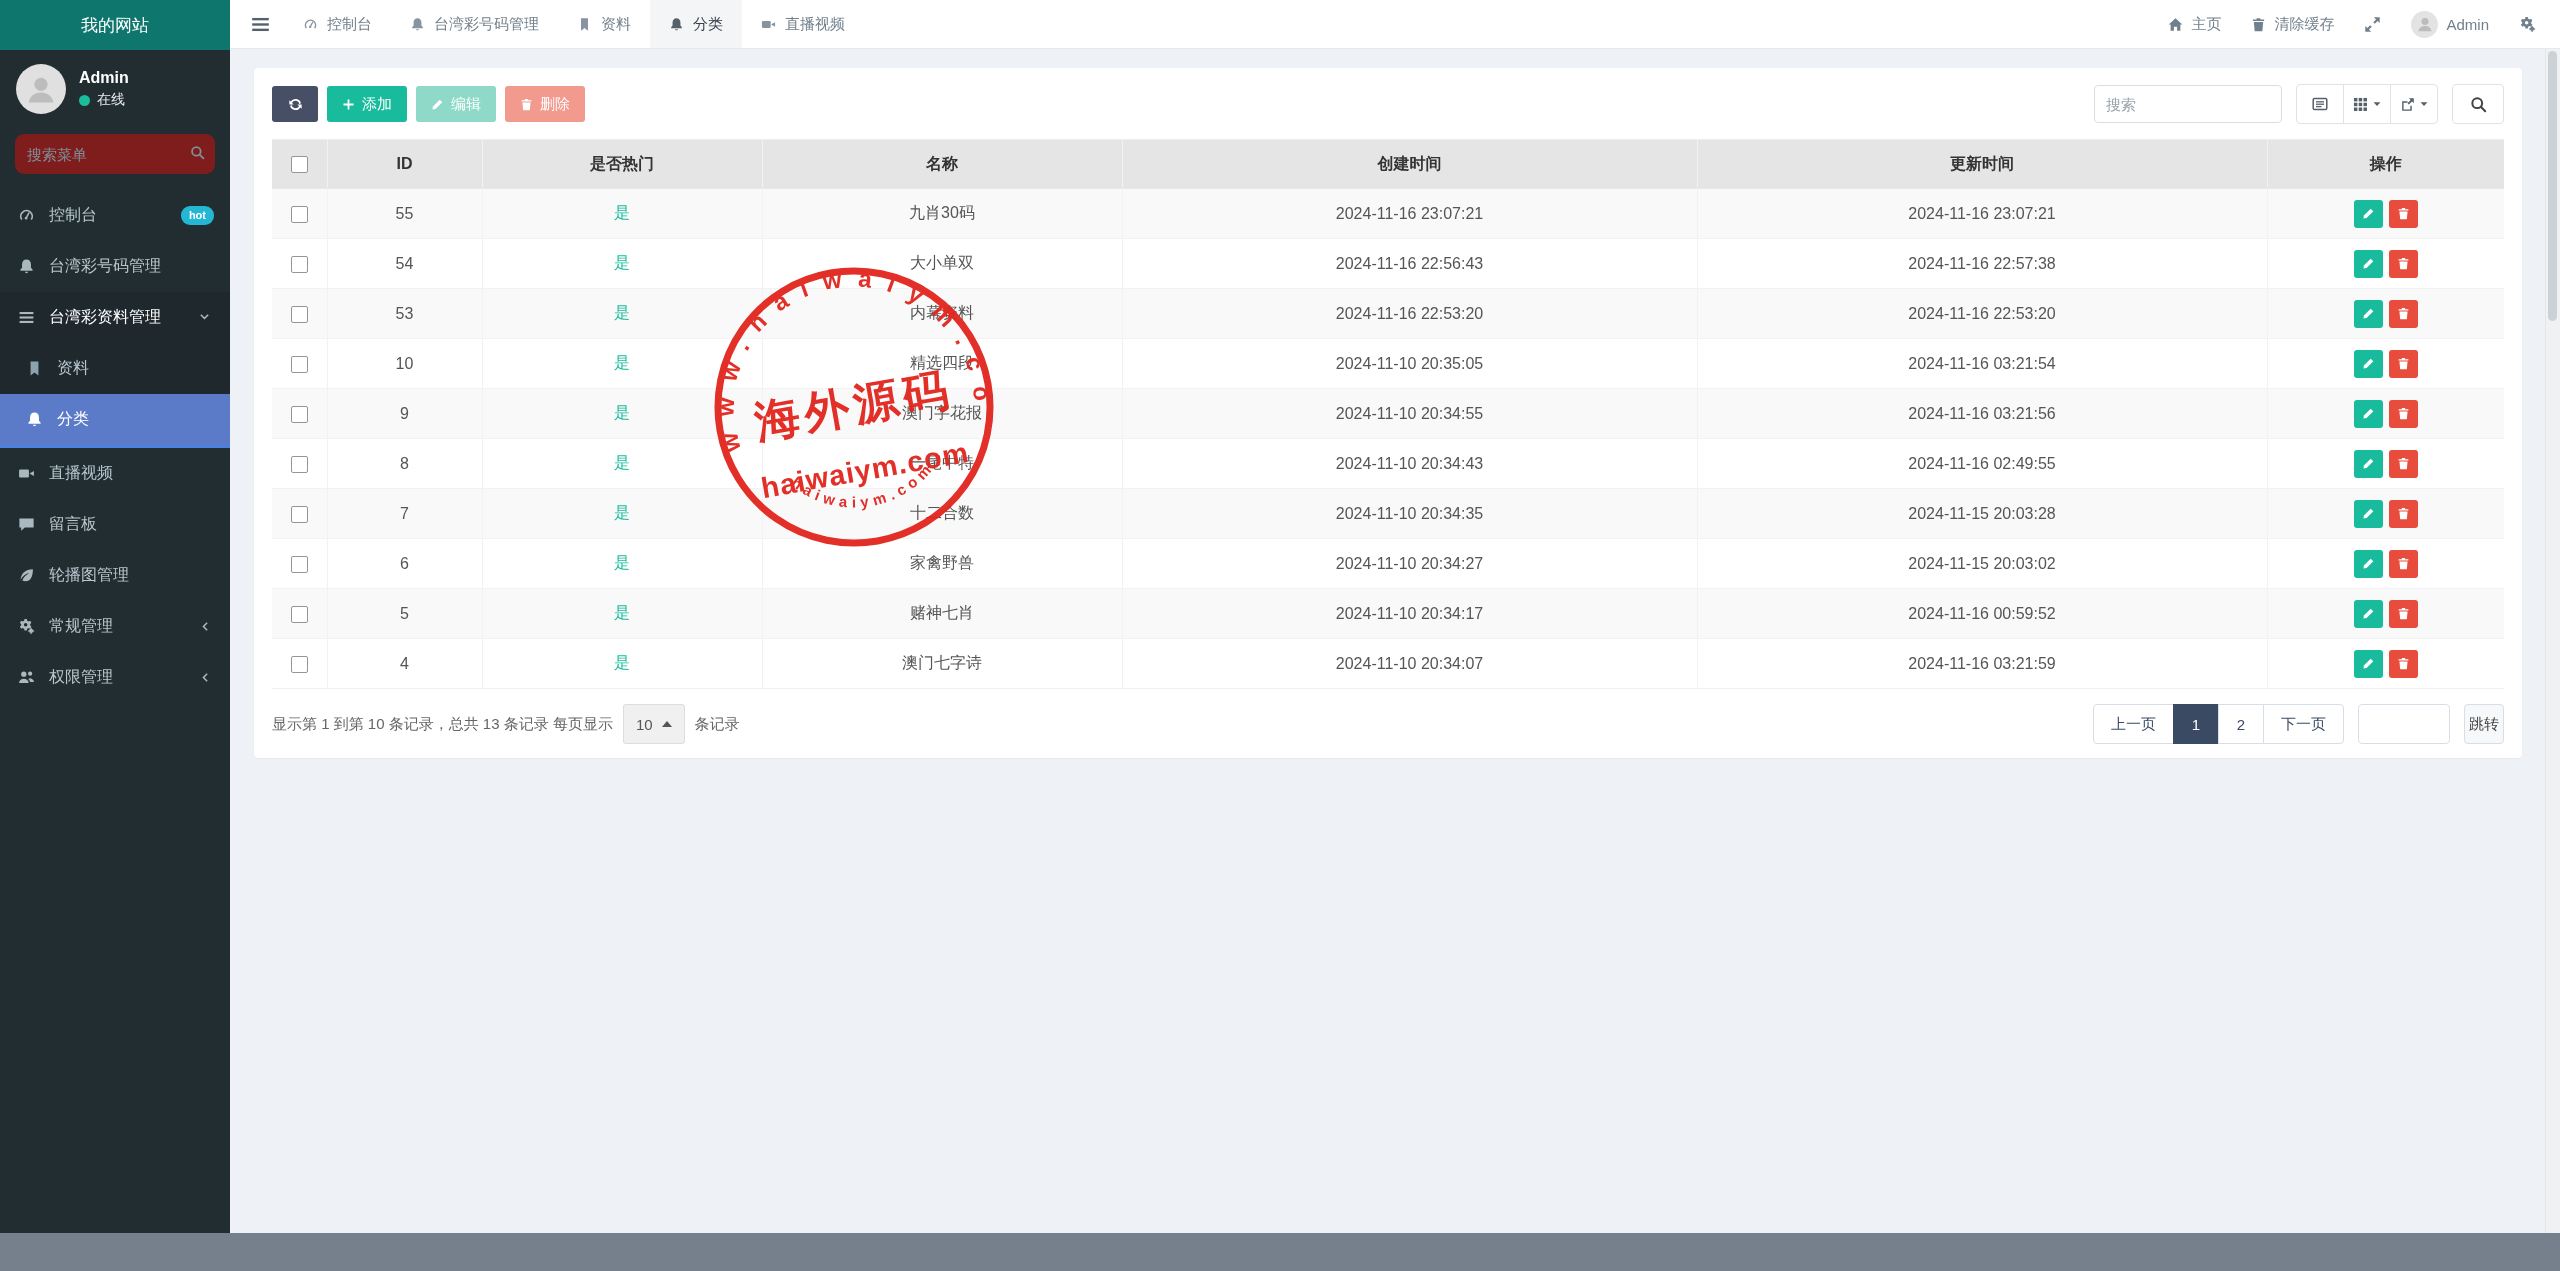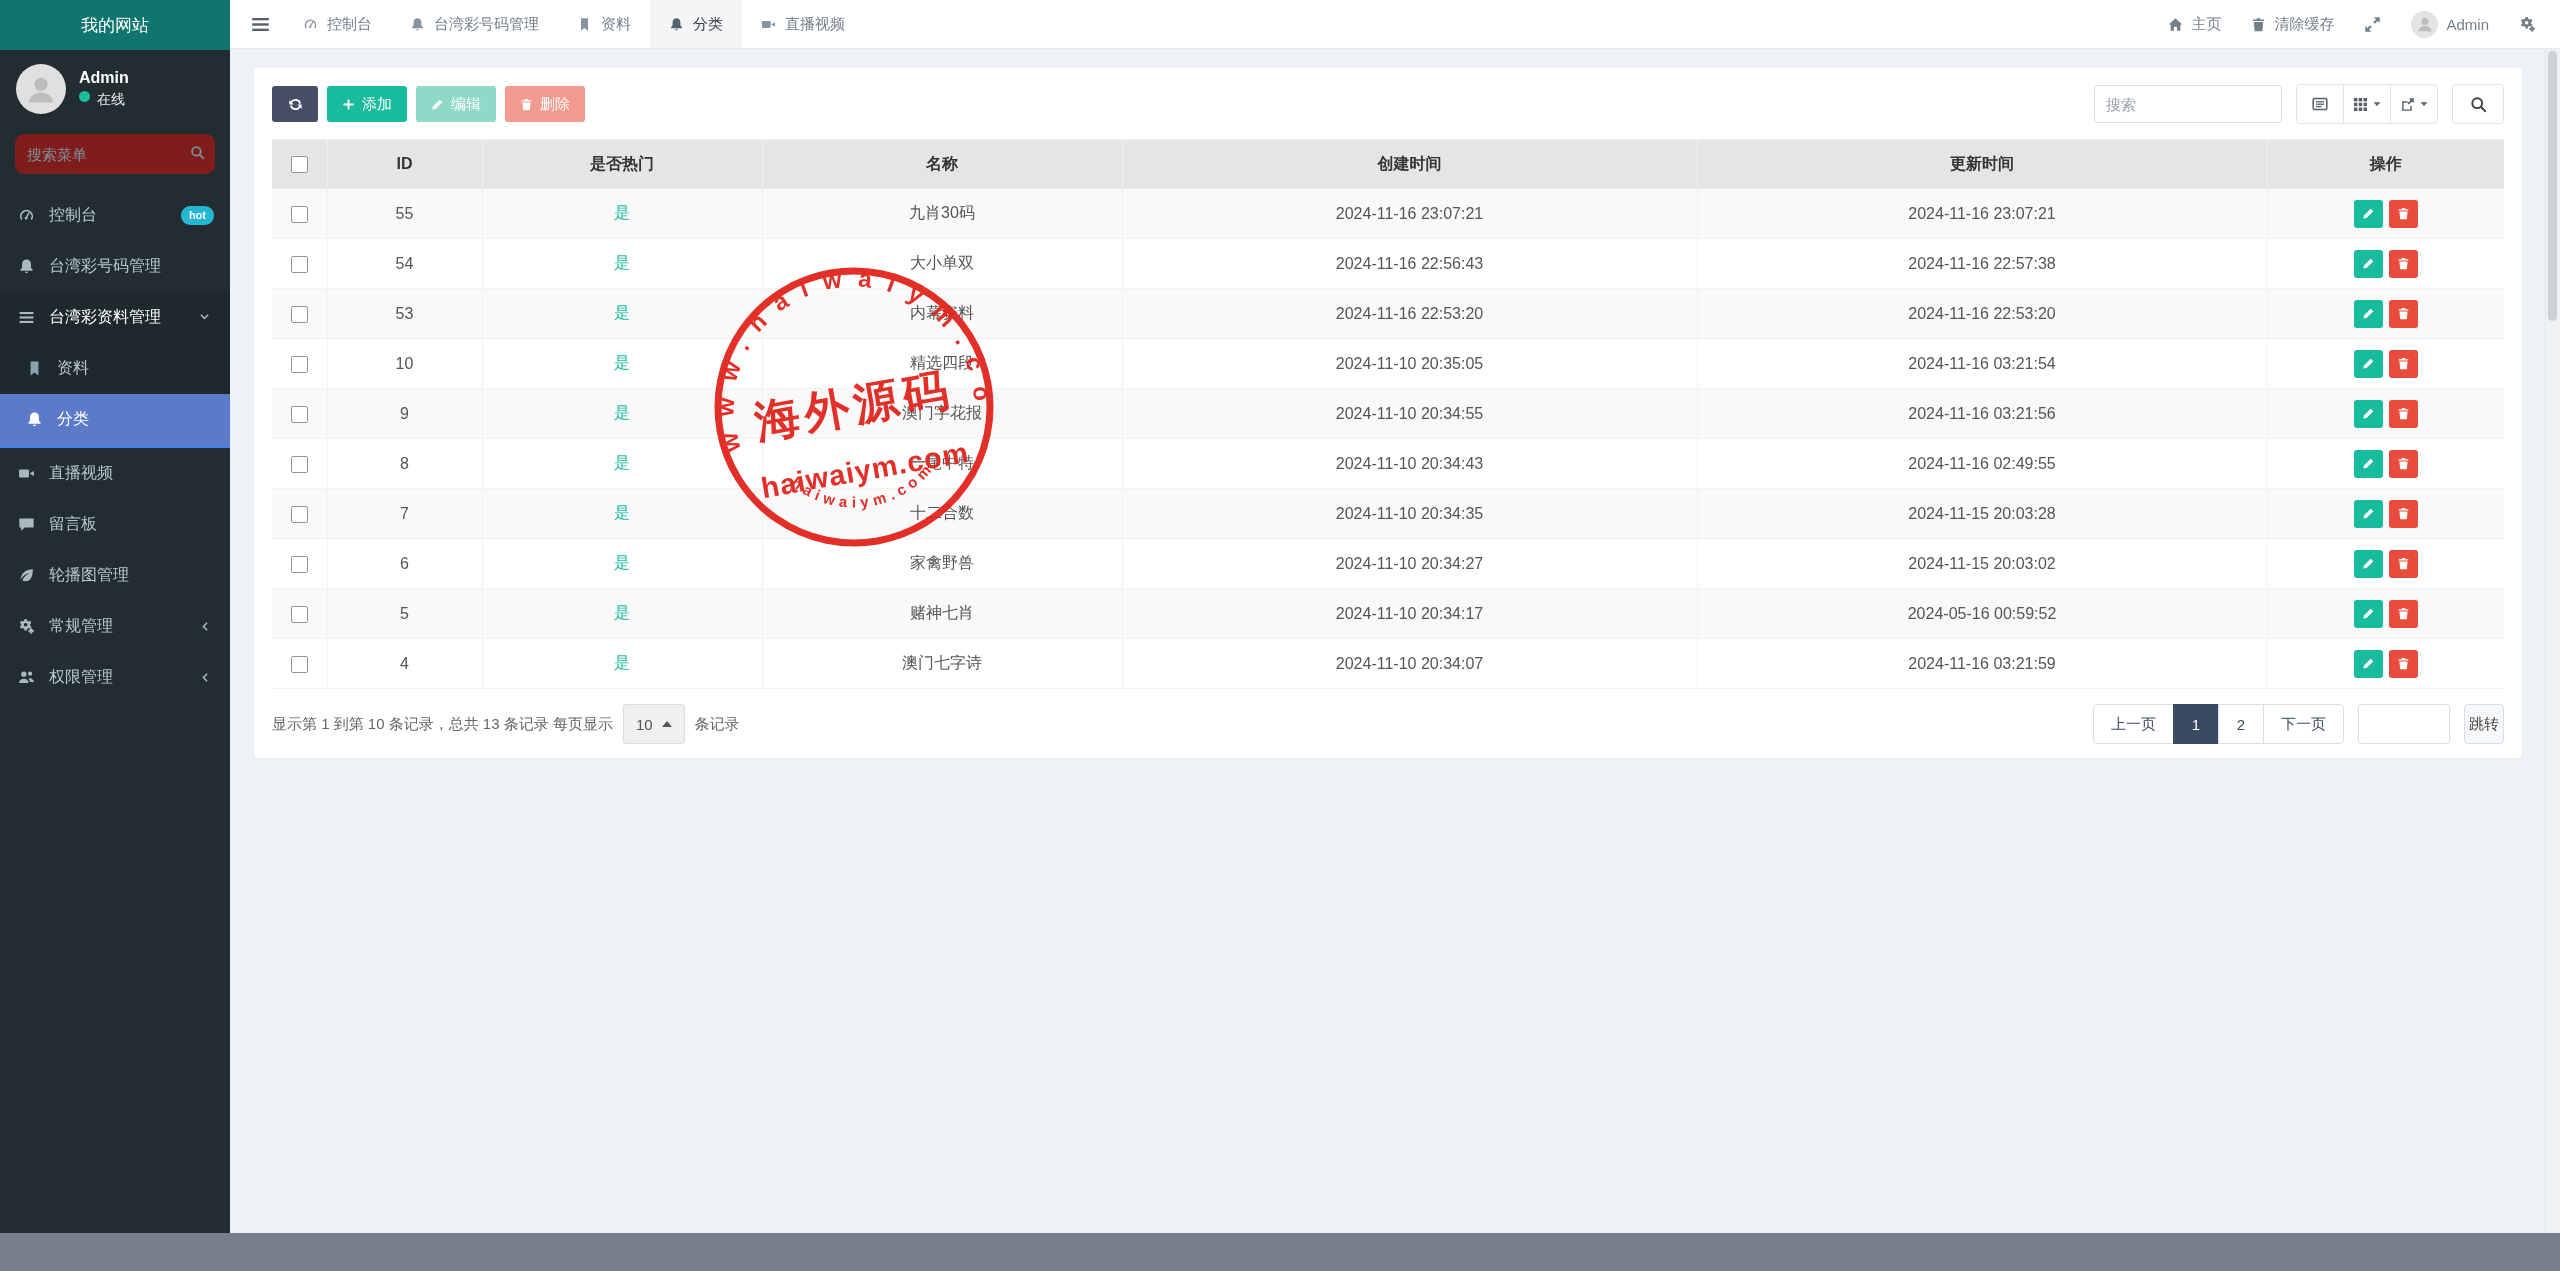--- a/index.html
+++ b/index.html
@@ -11,21 +11,21 @@
   .icon{display:inline-flex;align-items:center;justify-content:center;line-height:0;}
   .icon svg{display:block;}
 
   
   .sidebar{position:absolute;left:0;top:0;width:230px;height:1233px;background:#222d32;z-index:6;}
   .brand{height:50px;display:flex;align-items:center;justify-content:center;color:#fff;font-size:17px;background:#0f766e;}
   .user-panel{display:flex;align-items:center;gap:13px;padding:14px 16px 10px;}
   .avatar{width:50px;height:50px;border-radius:50%;background:#e0e0e0;color:#bdbdbd;overflow:hidden;display:flex;align-items:center;justify-content:center;}
   .user-meta{display:flex;flex-direction:column;gap:4px;}
   .user-name{color:#fff;font-weight:bold;font-size:16px;}
-  .user-status{color:#e8eaec;font-size:14px;display:flex;align-items:flex-start;gap:7px;}
+  .user-status{color:#e8eaec;font-size:14px;display:flex;align-items:center;gap:7px;}
   .status-dot{width:11px;height:11px;border-radius:50%;background:#1abc9c;display:inline-block;}
   .menu-search{margin:10px 15px 6px;position:relative;}
   .menu-search input{
     width:100%;box-sizing:border-box;height:40px;background:#7f1d1d;border:none;border-radius:9px;
     color:#fff;font-size:15px;padding:0 34px 0 12px;outline:none;font-family:inherit;
   }
   .menu-search input::placeholder{color:#7e8f97;}
   .menu-search .icon{position:absolute;right:10px;top:11px;color:#7e8f97;}
   .menu{list-style:none;margin:16px 0 0;padding:0;}
   .menu-item{height:51px;display:flex;align-items:center;gap:13px;padding:0 16px;color:#b8c7ce;font-size:16px;cursor:pointer;}
@@ -630,21 +630,21 @@
                     </svg>
                   </span>
                 </button></td>
             </tr>
             <tr>
               <td><input type="checkbox" class="cb" style=""></td>
               <td>5</td>
               <td><span class="hot-yes">是</span></td>
               <td>赌神七肖</td>
               <td>2024-11-10 20:34:17</td>
-              <td>2024-05-16 00:59:52</td>
+              <td>2024-11-16 00:59:52</td>
               <td><button class="action-btn action-edit">
                   <span class="icon">
                     <svg width="13" height="13" viewBox="0 0 16 16" fill="currentColor">
                       <path d="M10.7 2.1 13.9 5.3 5.6 13.6 1.8 14.2 2.4 10.4z"></path>
                     </svg>
                   </span>
                 </button><button class="action-btn action-del">
                   <span class="icon">
                     <svg width="13" height="13" viewBox="0 0 16 16" fill="currentColor">
                       <path d="M6 1.3h4v1.4h4v1.5H2V2.7h4zM3 5.4h10l-.9 9.8H3.9z"></path>

